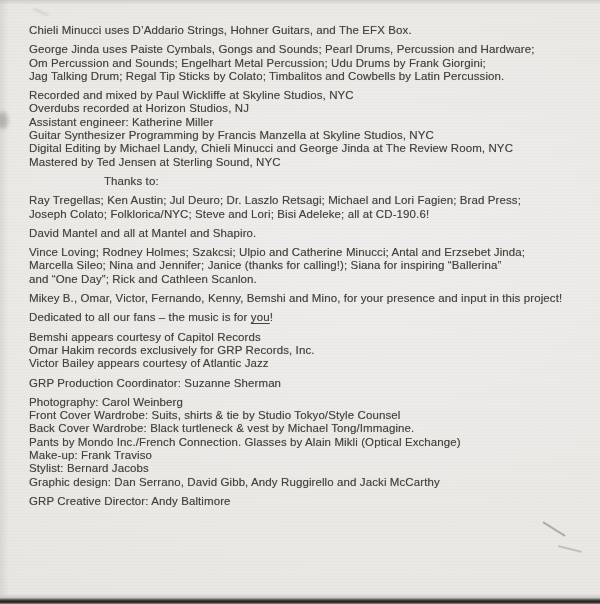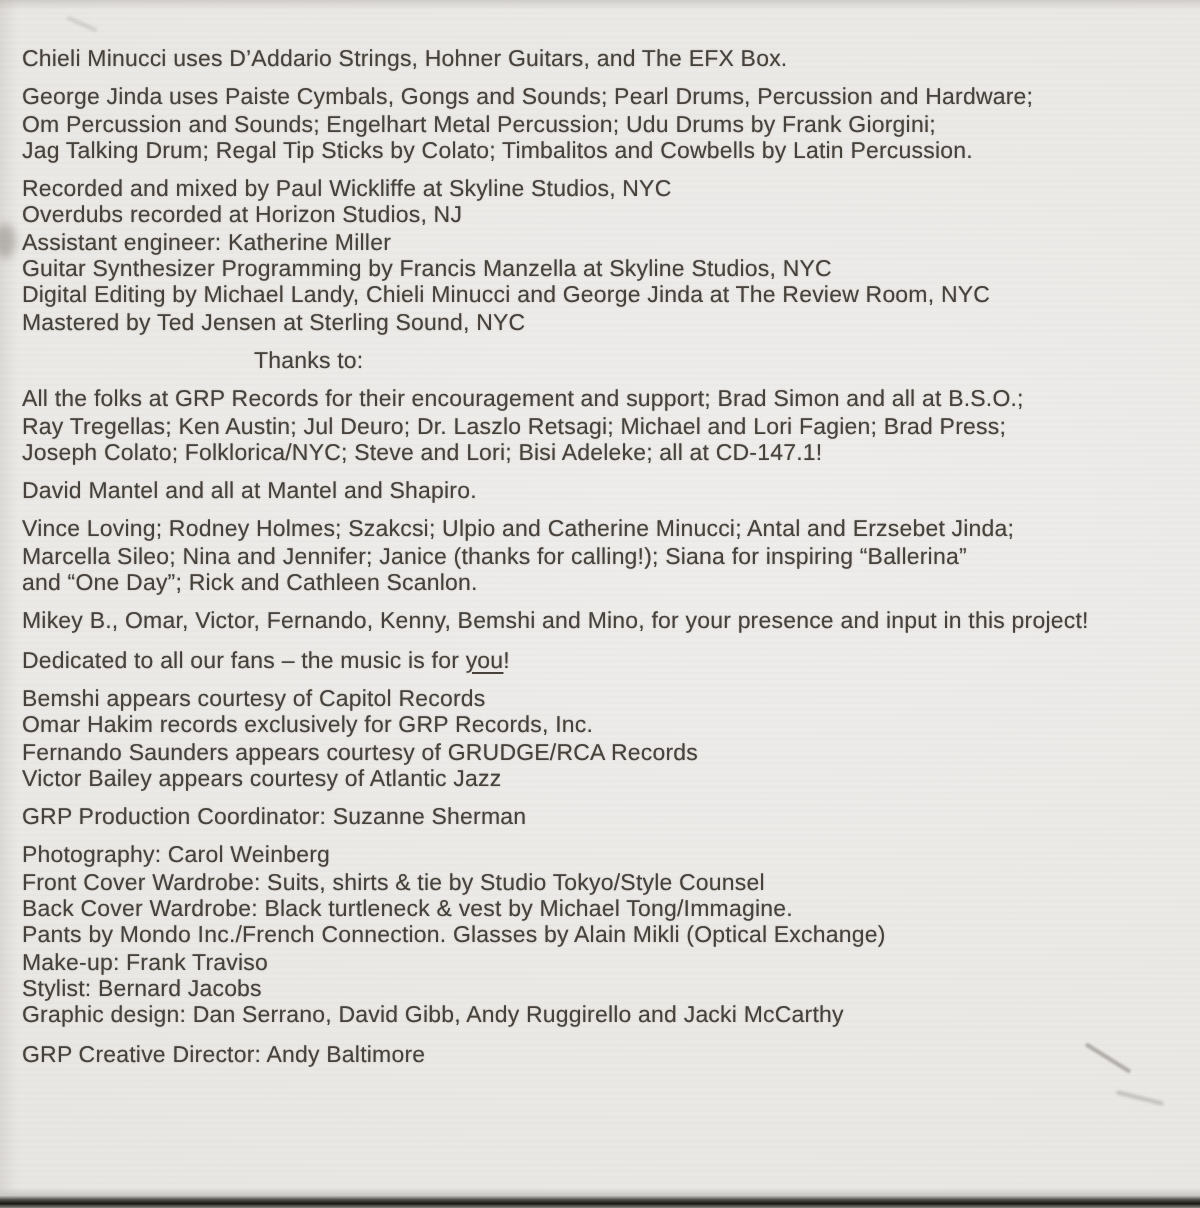--- a/index.html
+++ b/index.html
@@ -12,33 +12,33 @@
     background-image:
       linear-gradient(90deg, rgba(178,174,168,0.28) 0px, rgba(235,233,230,0) 9px),
       linear-gradient(180deg, rgba(168,164,158,0.38) 0px, rgba(235,233,230,0) 5px),
       repeating-linear-gradient(0deg, rgba(0,0,0,0.012) 0 1px, rgba(255,255,255,0.015) 1px 3px),
       radial-gradient(130% 85% at 62% 42%, #efedeb 0%, #eae8e5 62%, #e6e4e1 100%);
     font-family: "Liberation Sans", "DejaVu Sans", sans-serif;
     color: #46413a;
   }
   .content {
     position: absolute;
-    left: 11px;
+    left: 29px;
     top: 24px;
     right: 0;
   }
   .block { margin: 0 0 6px 0; }
   .line {
     font-size: 11.5px;
     line-height: 13.3px;
     letter-spacing: 0.1px;
     white-space: nowrap;
     text-shadow: 0 0 0.7px rgba(70,65,58,0.45);
   }
-  .heading-line { margin-left: 116px; }
+  .heading-line { margin-left: 75px; }
   .u { text-decoration: underline; text-underline-offset: 1.5px; }
   .edge-bottom {
     position: absolute;
     left: 0; bottom: 0;
     width: 100%; height: 10px;
     background: linear-gradient(180deg,
       rgba(0,0,0,0) 0%,
       #c9c7c4 38%,
       #55524d 58%,
       #181712 78%,
@@ -97,23 +97,22 @@
       <div class="line">Guitar Synthesizer Programming by Francis Manzella at Skyline Studios, NYC</div>
       <div class="line">Digital Editing by Michael Landy, Chieli Minucci and George Jinda at The Review Room, NYC</div>
       <div class="line">Mastered by Ted Jensen at Sterling Sound, NYC</div>
     </div>
 
     <div class="block">
       <div class="line heading-line">Thanks to:</div>
     </div>
 
     <div class="block">
-      <div class="line">All the folks at GRP Records for their encouragement and support; Brad Simon and all at B.S.O.;</div>
       <div class="line">Ray Tregellas; Ken Austin; Jul Deuro; Dr. Laszlo Retsagi; Michael and Lori Fagien; Brad Press;</div>
-      <div class="line">Joseph Colato; Folklorica/NYC; Steve and Lori; Bisi Adeleke; all at CD-147.1!</div>
+      <div class="line">Joseph Colato; Folklorica/NYC; Steve and Lori; Bisi Adeleke; all at CD-190.6!</div>
     </div>
 
     <div class="block">
       <div class="line">David Mantel and all at Mantel and Shapiro.</div>
     </div>
 
     <div class="block">
       <div class="line">Vince Loving; Rodney Holmes; Szakcsi; Ulpio and Catherine Minucci; Antal and Erzsebet Jinda;</div>
       <div class="line">Marcella Sileo; Nina and Jennifer; Janice (thanks for calling!); Siana for inspiring “Ballerina”</div>
       <div class="line">and “One Day”; Rick and Cathleen Scanlon.</div>
@@ -124,21 +123,20 @@
     </div>
 
     <div class="block">
       <div class="line"><span>Dedicated to all our fans – the music is for </span><span class="u">you</span><span>!</span></div>
     </div>
 
 
     <div class="block">
       <div class="line">Bemshi appears courtesy of Capitol Records</div>
       <div class="line">Omar Hakim records exclusively for GRP Records, Inc.</div>
-      <div class="line">Fernando Saunders appears courtesy of GRUDGE/RCA Records</div>
       <div class="line">Victor Bailey appears courtesy of Atlantic Jazz</div>
     </div>
 
     <div class="block">
       <div class="line">GRP Production Coordinator: Suzanne Sherman</div>
     </div>
 
     <div class="block">
       <div class="line">Photography: Carol Weinberg</div>
       <div class="line">Front Cover Wardrobe: Suits, shirts &amp; tie by Studio Tokyo/Style Counsel</div>

